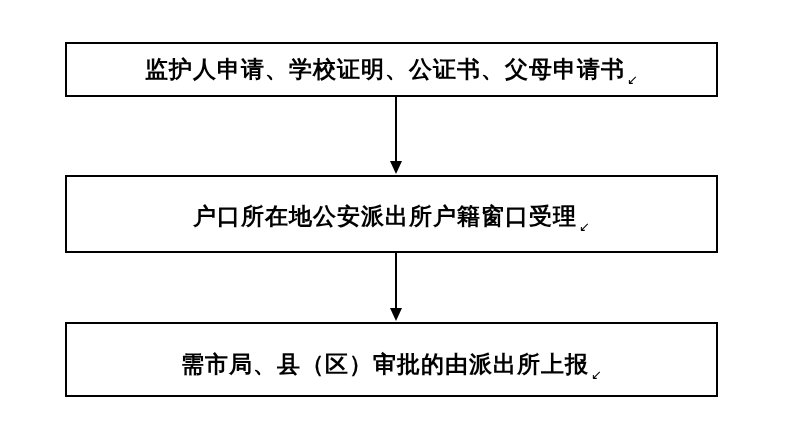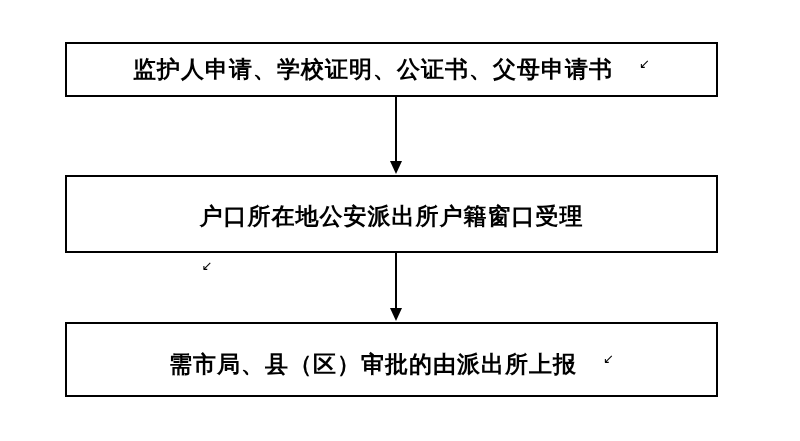--- a/index.html
+++ b/index.html
@@ -35,24 +35,24 @@
   }
   .flow-box .return-mark {
     font-size: 13px;
     color: #000000;
     margin-left: 2px;
     position: relative;
     top: 2px;
   }
   #box1 { top: 42px;  height: 55px; }
   #box2 { top: 175px; height: 78px; align-items: flex-start; }
-  #box2 .inner { margin-top: 24px; flex-direction: column; }
+  #box2 .inner { margin-top: 24px; }
   #box3 { top: 322px; height: 75px; align-items: flex-start; }
   #box3 .inner { margin-top: 25px; }
-  .inner { display: flex; align-items: flex-start; gap: 24px; }
+  .inner { display: flex; align-items: flex-end; }
   .arrow {
     position: absolute;
     left: 390px;
     width: 12px;
     display: flex;
     flex-direction: column;
     align-items: center;
   }
   .arrow .shaft {
     width: 2px;

